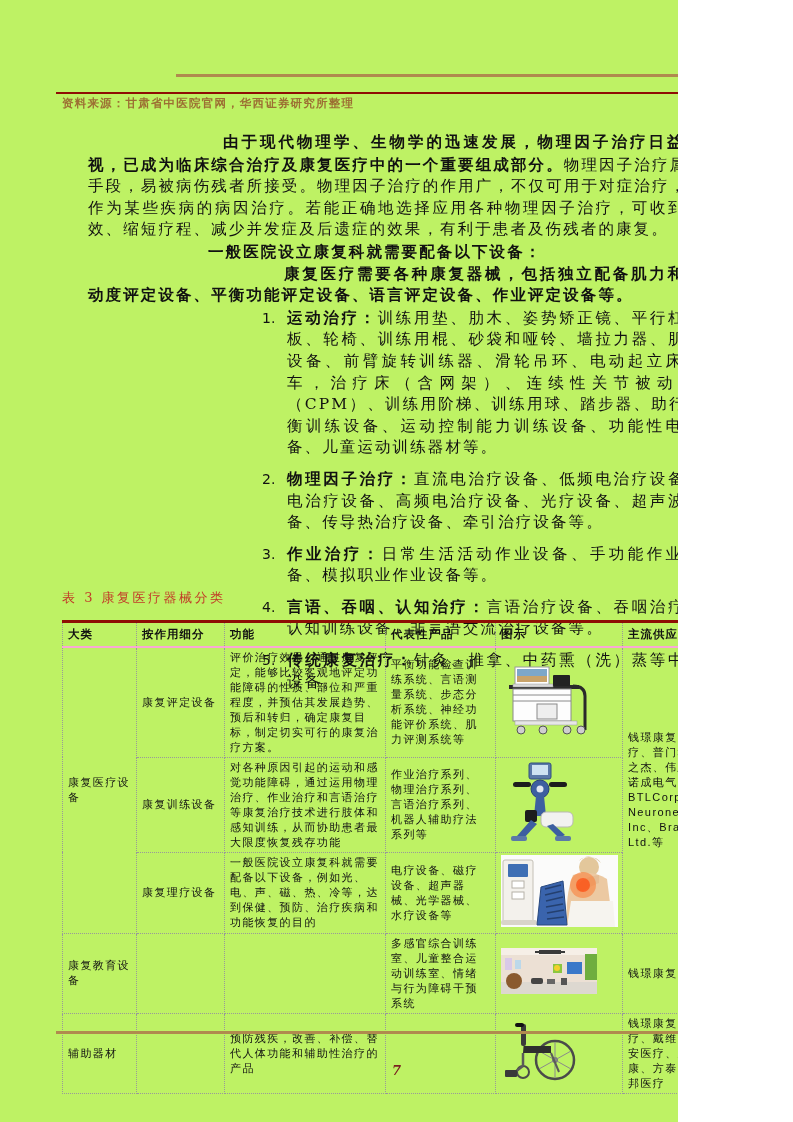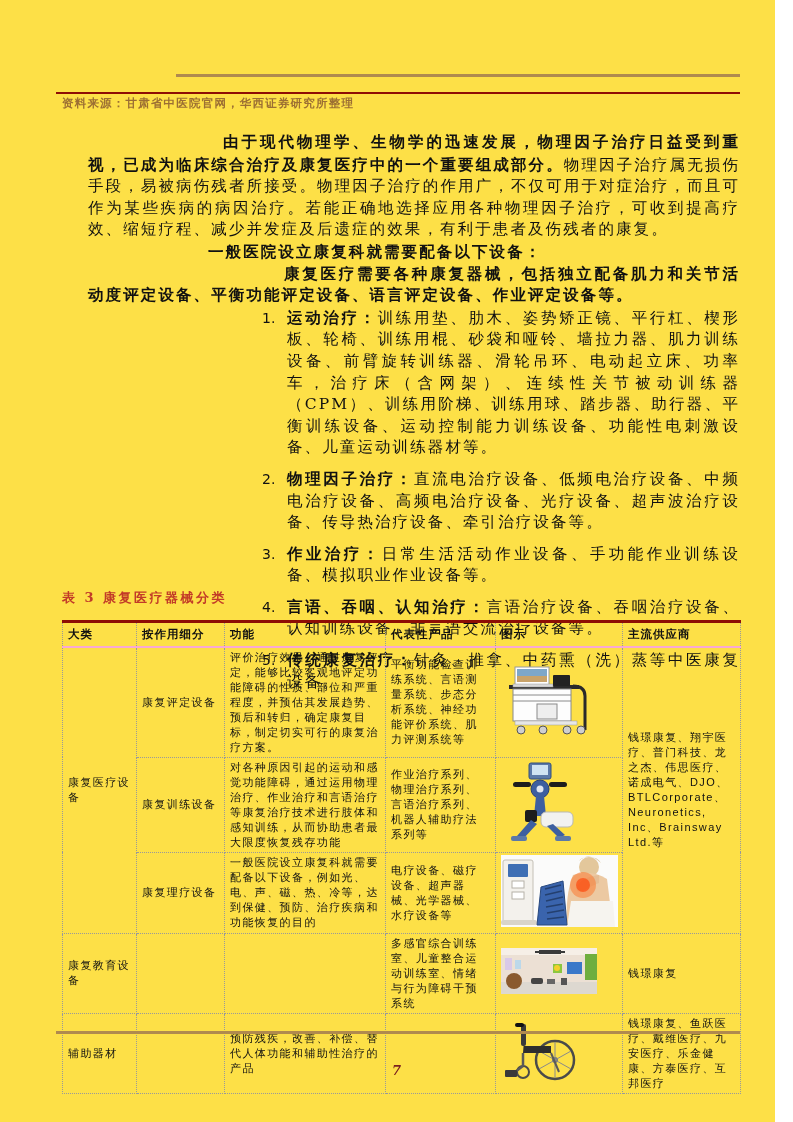--- a/index.html
+++ b/index.html
@@ -1,18 +1,18 @@
 <!DOCTYPE html>
 <html><head>
 <meta charset="utf-8">
 <style>
   * { margin:0; padding:0; box-sizing:border-box; }
   html,body { background:#ffffff; }
   .page {
-    position:relative; width:775px; height:1122px; background:#fde047;
+    position:relative; width:678px; height:1122px; background:#bef264;
     font-family:"DejaVu Serif", serif; color:#111; overflow:hidden;
   }
   
   .rule-tan-top { position:absolute; left:176px; top:74px; width:564px; height:3px; background:#b08a4e; }
   .rule-red-top { position:absolute; left:56px; top:92px; width:684px; height:2px; background:#8e0e04; }
   .source-note {
     position:absolute; left:62px; top:96px; width:600px;
     font-size:11.5px; color:#9c6f33; letter-spacing:1.2px; font-weight:bold;
   }
   
@@ -21,21 +21,21 @@
   .para.p1 { text-indent:135px; }
   .para.p2 { text-indent:196px; }
   .para.p3 { text-indent:120px; }
   .num-list { list-style:none; margin-top:1px; }
   .num-list li { display:flex; margin-bottom:9px; }
   .num-list .num { width:25px; flex:0 0 25px; margin-left:174px; letter-spacing:0; font-family:"DejaVu Sans", sans-serif; font-size:14px; padding-top:1px; }
   .num-list .li-body { flex:1; text-align:justify; }
   
   .table-title {
     position:absolute; left:62px; top:589px;
-    font-size:13px; font-weight:bold; color:#c23b28; letter-spacing:2.5px;
+    font-size:13px; font-weight:normal; color:#c23b28; letter-spacing:2.5px;
   }
   table.rehab { position:absolute; left:62px; top:620px; width:678px; border-collapse:collapse; table-layout:fixed; }
   table.rehab th, table.rehab td {
     border:1px dotted #999; font-size:11px; line-height:15px; letter-spacing:1.4px;
     padding:2px 5px; vertical-align:middle; text-align:left; font-weight:normal;
   }
   table.rehab thead th {
     border-top:3px solid #8e0e04; border-bottom:2px solid #f9a8d4;
     font-weight:bold; font-size:11.5px; height:25px; letter-spacing:1px;
   }

